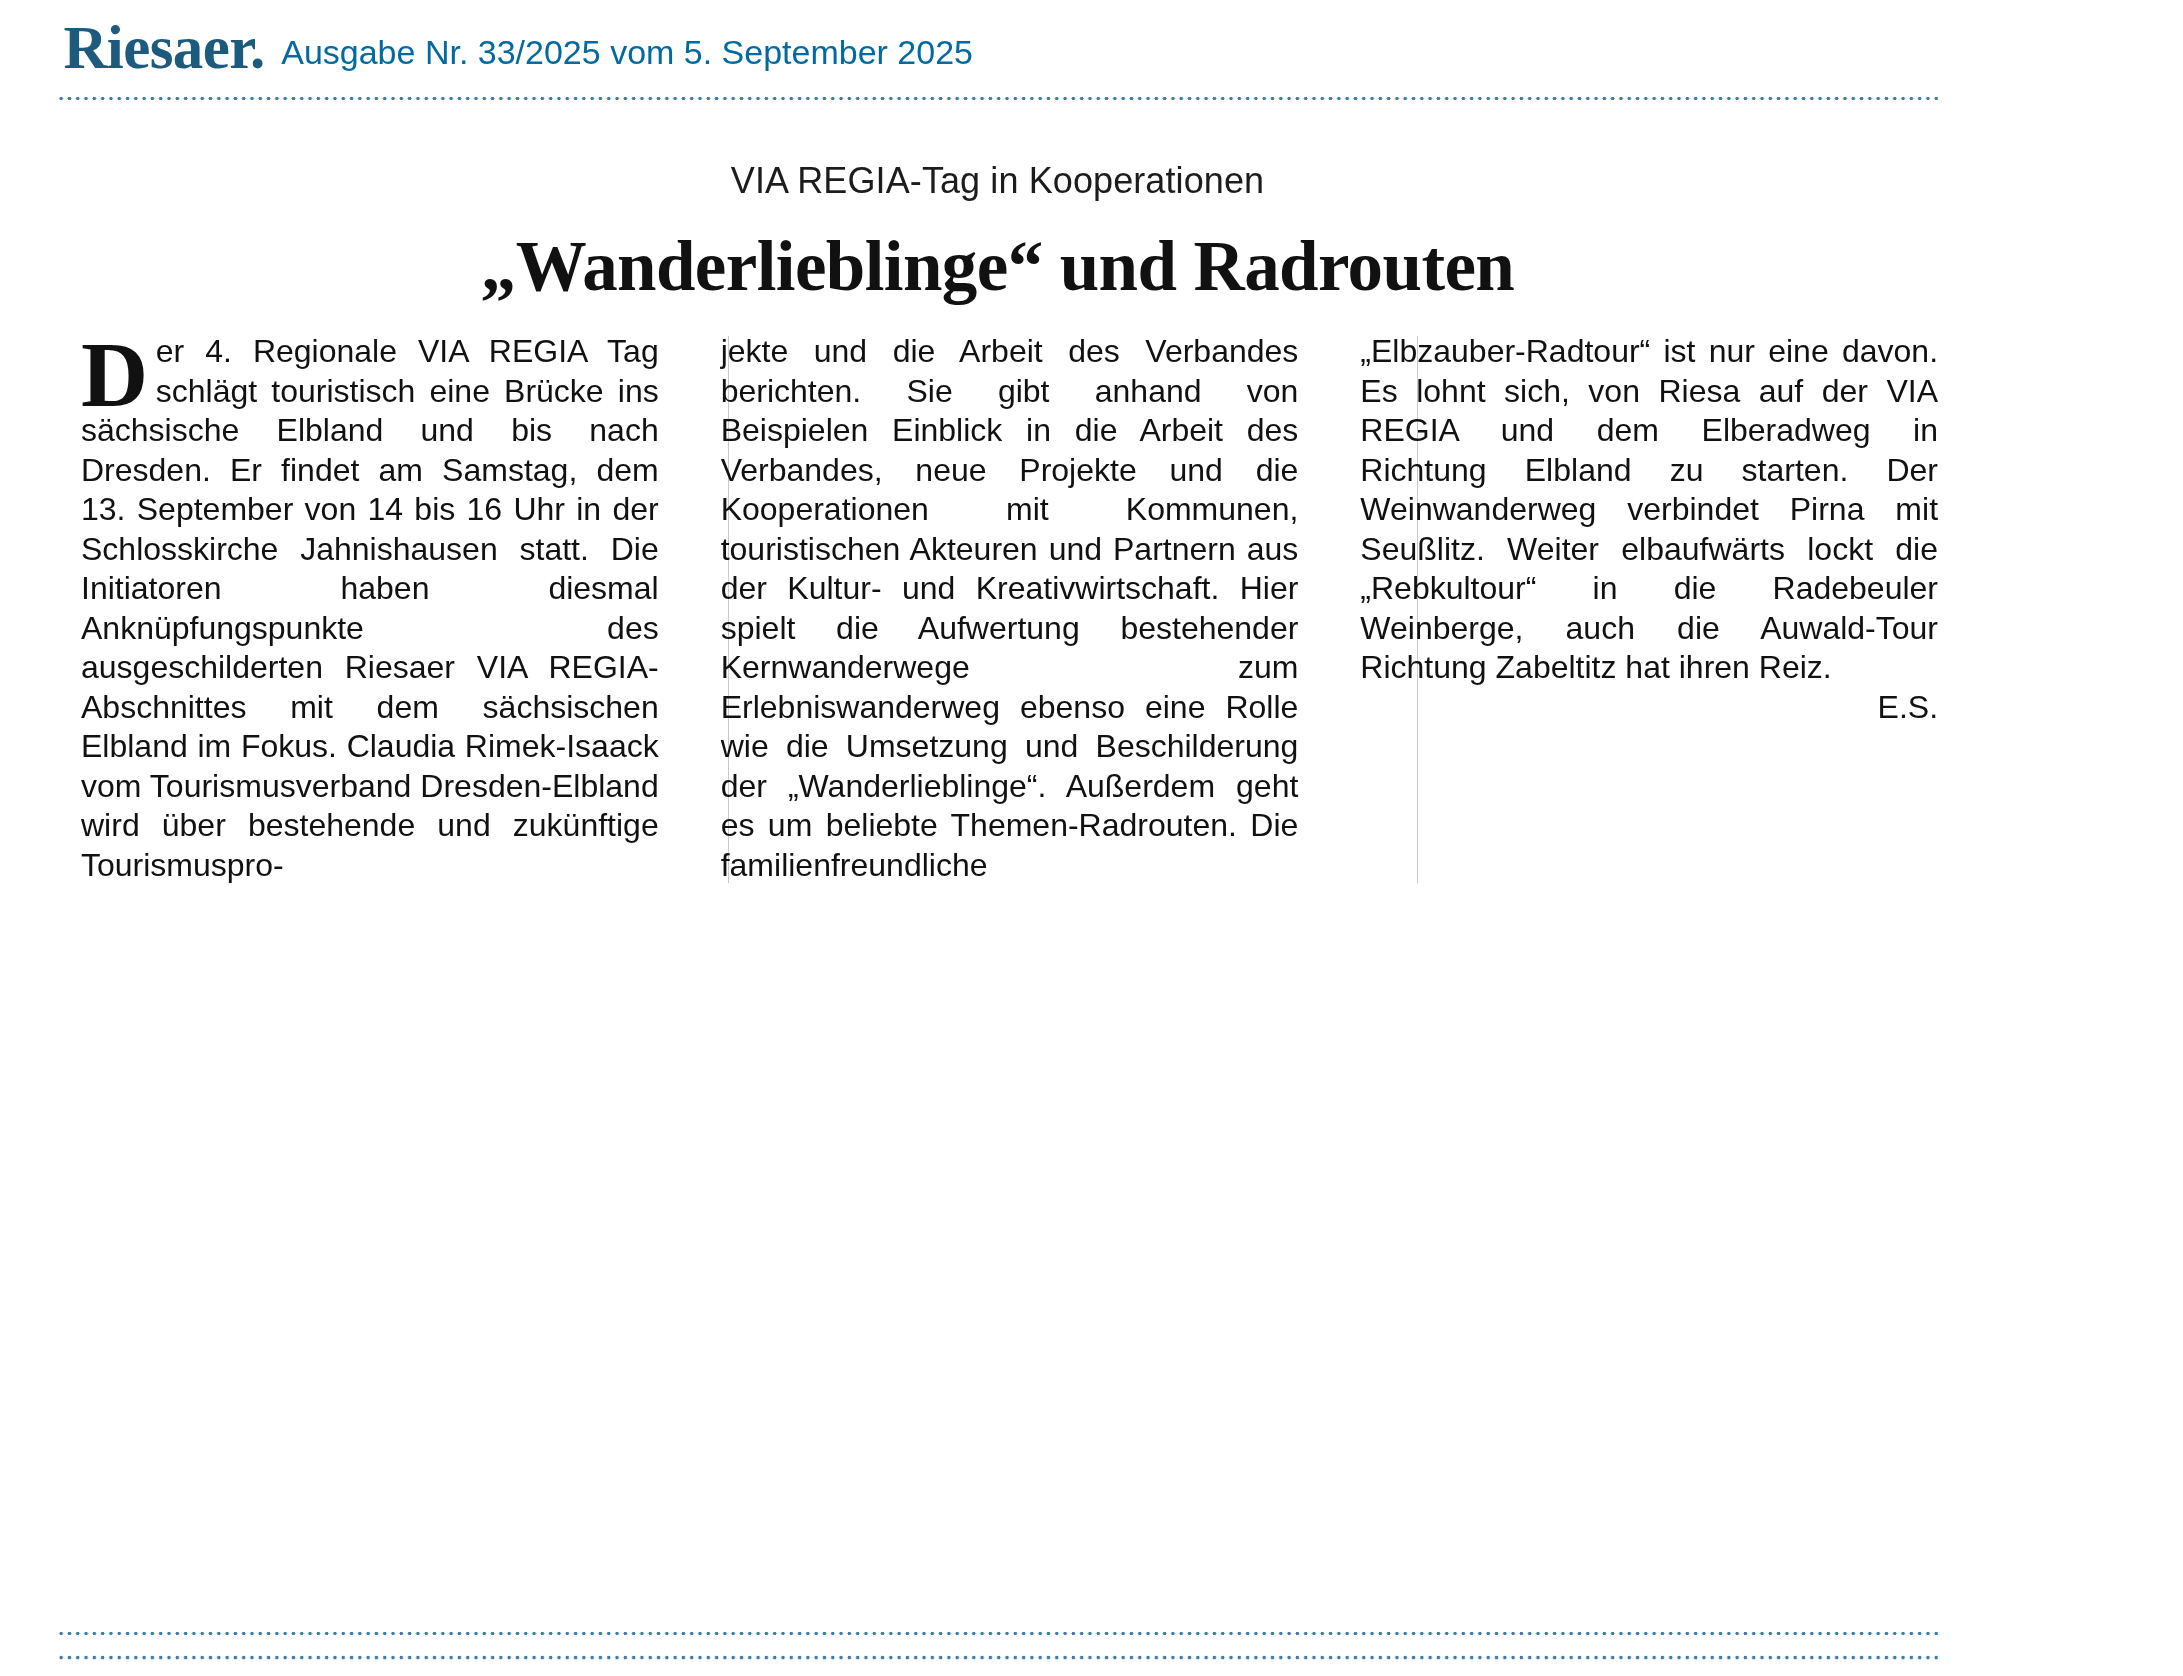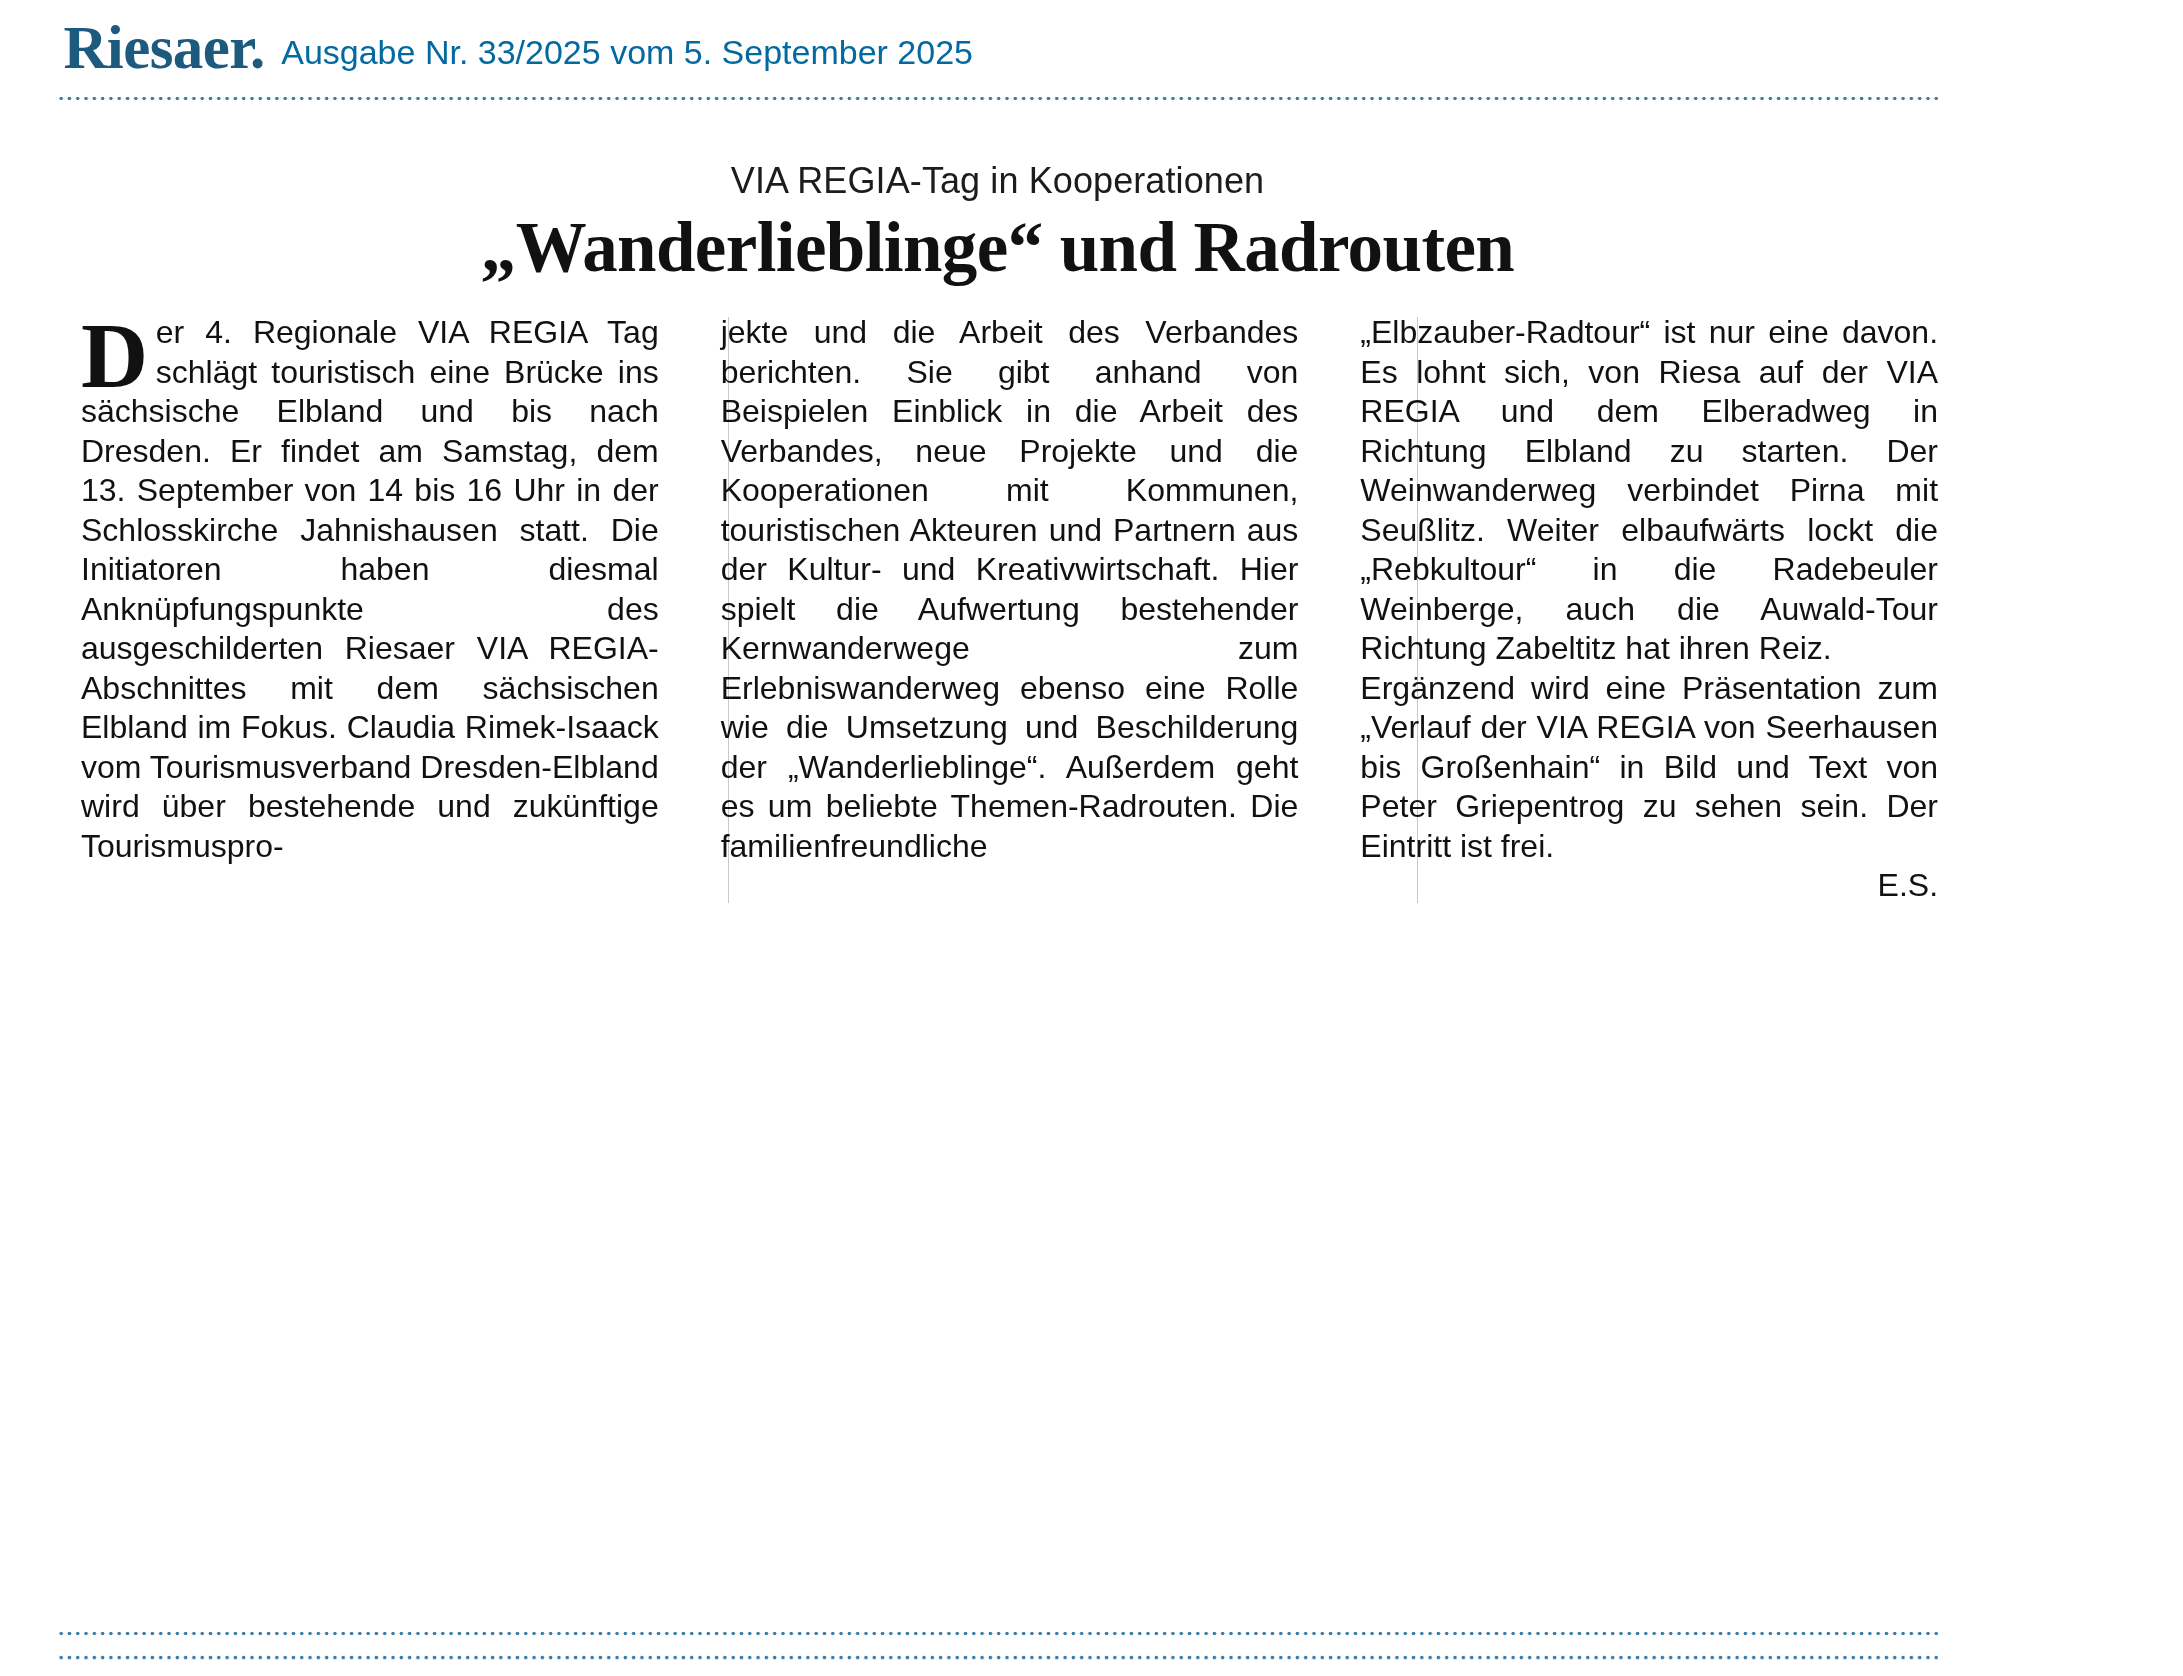--- a/index.html
+++ b/index.html
@@ -80,21 +80,21 @@
     margin-top: 59px;
     letter-spacing: 0.1px;
   }
   .headline {
     text-align: center;
     font-family: "Liberation Serif", serif;
     font-weight: bold;
     font-size: 71px;
     line-height: 1.05;
     color: #111111;
-    margin-top: 8px;
+    margin-top: 27px;
     letter-spacing: -0.6px;
   }
 
   
   .columns {
     display: flex;
     margin-top: 29px;
     gap: 38px;
     position: relative;
   }
@@ -161,21 +161,20 @@
       <p class="dropcap">Der 4. Regionale VIA REGIA Tag schlägt touristisch eine Brücke ins sächsische Elbland und bis nach Dresden. Er findet am Samstag, dem 13. September von 14 bis 16 Uhr in der Schlosskirche Jahnishausen statt. Die Initiatoren haben diesmal Anknüpfungspunkte des ausgeschilderten Riesaer VIA REGIA-Abschnittes mit dem sächsischen Elbland im Fokus. Claudia Rimek-Isaack vom Tourismusverband Dresden-Elbland wird über bestehende und zukünftige Tourismuspro-</p>
     </div>
 
     <div class="column">
       <p>jekte und die Arbeit des Verbandes berichten. Sie gibt anhand von Beispielen Einblick in die Arbeit des Verbandes, neue Projekte und die Kooperationen mit Kommunen, touristischen Akteuren und Partnern aus der Kultur- und Kreativwirtschaft. Hier spielt die Aufwertung bestehender Kernwanderwege zum Erlebniswanderweg ebenso eine Rolle wie die Umsetzung und Beschilderung der „Wanderlieblinge“. Außerdem geht es um beliebte Themen-Radrouten. Die familienfreundliche</p>
     </div>
 
     <div class="column">
       <p id="col3">
           <span style="display: block; text-align: justify;">„Elbzauber-Radtour“ ist nur eine davon. Es lohnt sich, von Riesa auf der VIA REGIA und dem Elberadweg in Richtung Elbland zu starten. Der Weinwanderweg verbindet Pirna mit Seußlitz. Weiter elbaufwärts lockt die „Rebkultour“ in die Radebeuler Weinberge, auch die Auwald-Tour Richtung Zabeltitz hat ihren Reiz.</span>
-          <span style="display: block; text-align: justify;">Ergänzend wird eine Präsentation zum „Verlauf der VIA REGIA von Seerhausen bis Großenhain“ in Bild und Text von Peter Griepentrog zu sehen sein. Der Eintritt ist frei.</span>
         </p>
       <span class="sign">E.S.</span>
     </div>
   </div>
 
   <div class="dotted-rule bottom"></div>
   <div class="dotted-rule bottom2"></div>
 
 </div>
 

